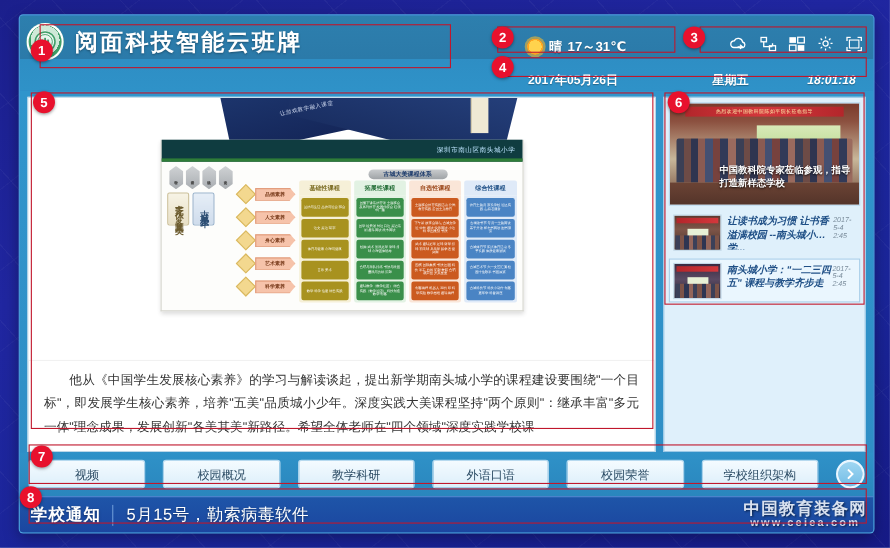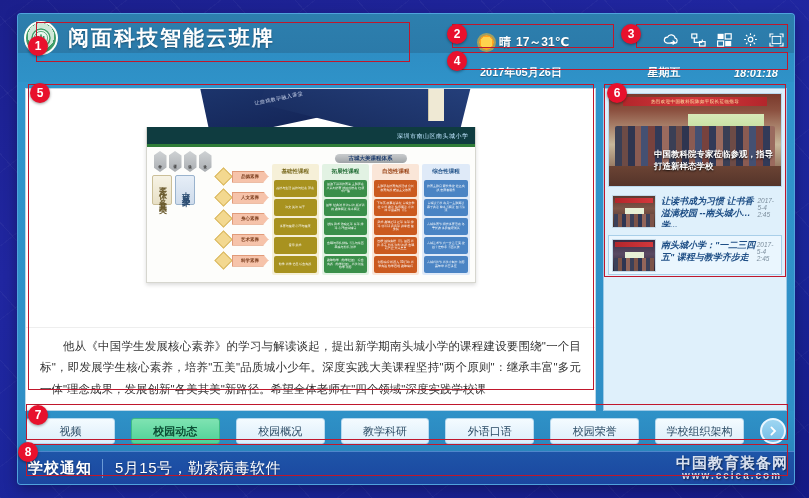--- a/index.html
+++ b/index.html
@@ -541,21 +541,20 @@
         <div class="news-txt">
           <div class="news-title">南头城小学："一二三四五" 课程与教学齐步走</div>
           <div class="news-date">2017-5-4 2:45</div>
         </div>
       </div>
     </div>
   </div>
 
   <div class="tabbar">
     <div class="tab">视频</div>
-    <div class="tab active">校园动态</div>
     <div class="tab">校园概况</div>
     <div class="tab">教学科研</div>
     <div class="tab">外语口语</div>
     <div class="tab">校园荣誉</div>
     <div class="tab">学校组织架构</div>
     <div class="tab-next">
       <svg width="12" height="12" viewBox="0 0 12 12" fill="none" stroke="#ffffff" stroke-width="1.8" stroke-linecap="round">
         <path d="M4.4 2.4L8 6l-3.6 3.6"></path>
       </svg>
     </div>

